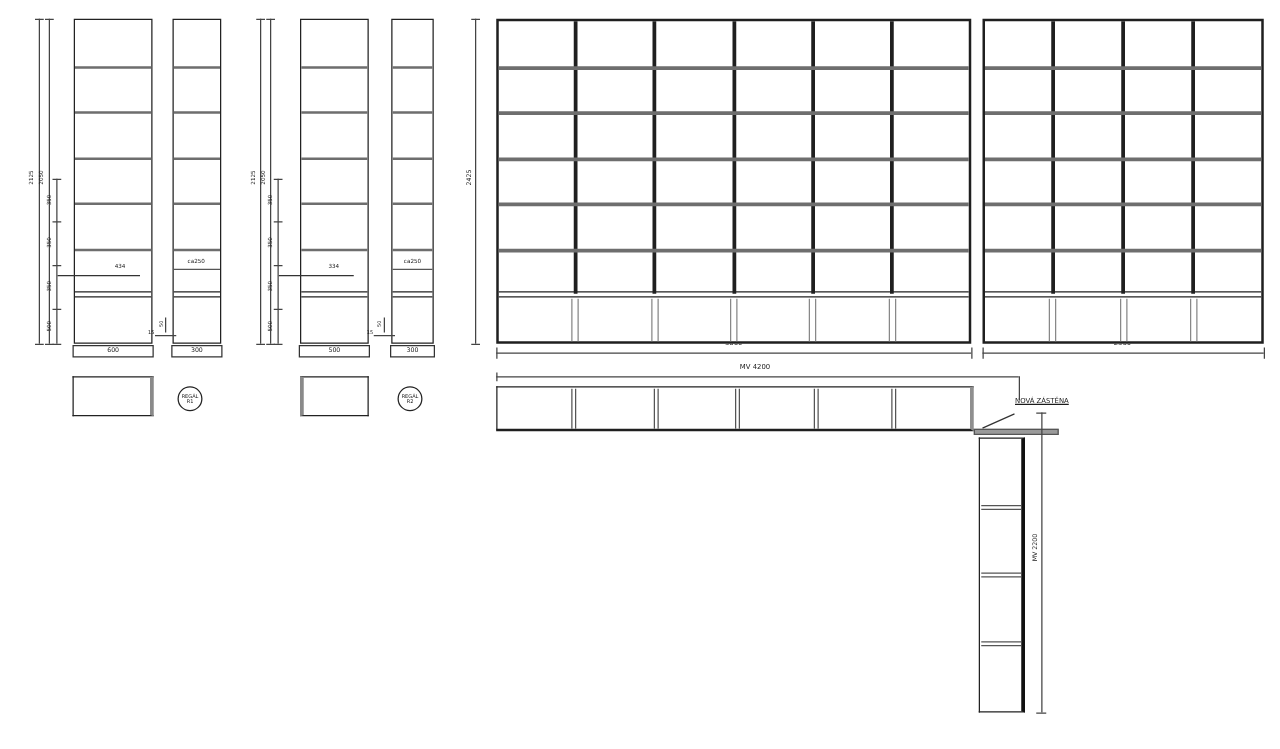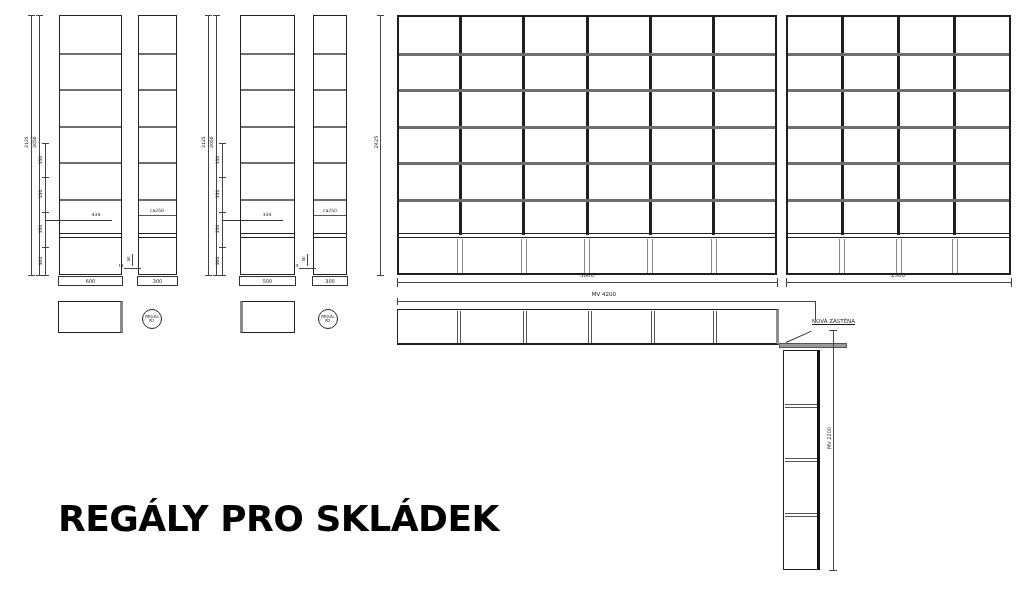--- a/index.html
+++ b/index.html
@@ -16,21 +16,20 @@
   #title{position:absolute;left:58px;top:501px;font-size:36px;font-weight:bold;
        letter-spacing:-0.5px;color:#000;line-height:1;}
   .note{position:absolute;font-size:5.5px;line-height:1;text-decoration:underline;
        color:#1a1a1a;white-space:nowrap;}
 </style>
 </head>
 <body>
 
 <div id="sheet">
 
-  <div id="title">REGÁLY PRO SKLÁDEK</div>
 
   <div class="lbl" style="left:587px;top:276px;font-size:5.5px;">3860</div>
   <div class="lbl" style="left:898px;top:276px;font-size:5.5px;">2360</div>
   <div class="lbl rot" style="left:376px;top:142px;font-size:5px;">2425</div>
 
   <div class="lbl" style="left:604px;top:295px;font-size:5.5px;">MV 4200</div>
   <div class="lbl rot" style="left:829px;top:438px;font-size:5px;">MV 2200</div>
   <div class="note" style="left:812px;top:319px;">NOVÁ ZÁSTĚNA</div>
 
   <div class="regal-circle" style="left:142px;top:309px;width:18px;height:18px;">

